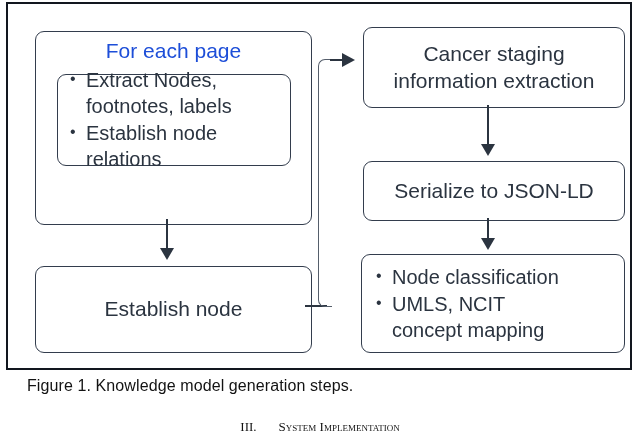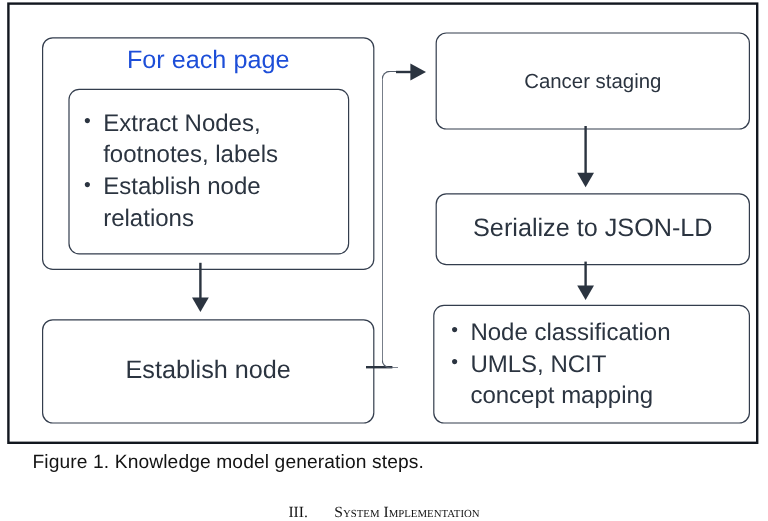--- a/index.html
+++ b/index.html
@@ -68,21 +68,21 @@
   #box-for-each-page .title {
     font-size: 21px;
     color: #1d4ed8;
     margin-bottom: 4px;
   }
 
   #box-extract-nodes {
     left: 21px;
     top: 42px;
     width: 234px;
-    height: 138px;
+    height: 92px;
     align-items: flex-start;
     justify-content: center;
     padding: 4px 6px 4px 10px;
   }
 
   .bullet-list {
     list-style: none;
     margin: 0;
     padding: 0;
     width: 100%;
@@ -113,21 +113,21 @@
     height: 87px;
   }
   #box-establish-across .box-line { font-size: 21px; }
 
   #box-cancer-staging {
     left: 355px;
     top: 23px;
     width: 262px;
     height: 81px;
   }
-  #box-cancer-staging .box-line { font-size: 17px; }
+  #box-cancer-staging .box-line { font-size: 21px; }
 
   #box-serialize {
     left: 355px;
     top: 157px;
     width: 262px;
     height: 60px;
   }
   #box-serialize .box-line { font-size: 21px; }
 
   #box-umls {
@@ -231,20 +231,21 @@
 
     <div class="loop-path" style="left:310px; top:55px; width:14px; height:248px;
                 border-right:none; border-top-left-radius:7px; border-bottom-left-radius:7px;
                 border-top:1.4px solid #555e6b; border-bottom:1.4px solid #555e6b;"></div>
 
     <div class="conn h-line" style="left:322px; top:55px; width:14px;"></div>
     <div class="arrow-right" style="left:334px; top:49px;"></div>
 
     <div class="box" id="box-cancer-staging">
       <span class="box-line">Cancer staging</span>
+      <span class="box-line">information extraction</span>
     </div>
 
     <div class="conn v-line" style="left:479px; top:101px; height:42px;"></div>
     <div class="arrow-down" style="left:473px; top:140px;"></div>
 
     <div class="box" id="box-serialize">
       <span class="box-line">Serialize to JSON-LD</span>
     </div>
 
     <div class="conn v-line" style="left:479px; top:214px; height:23px;"></div>

